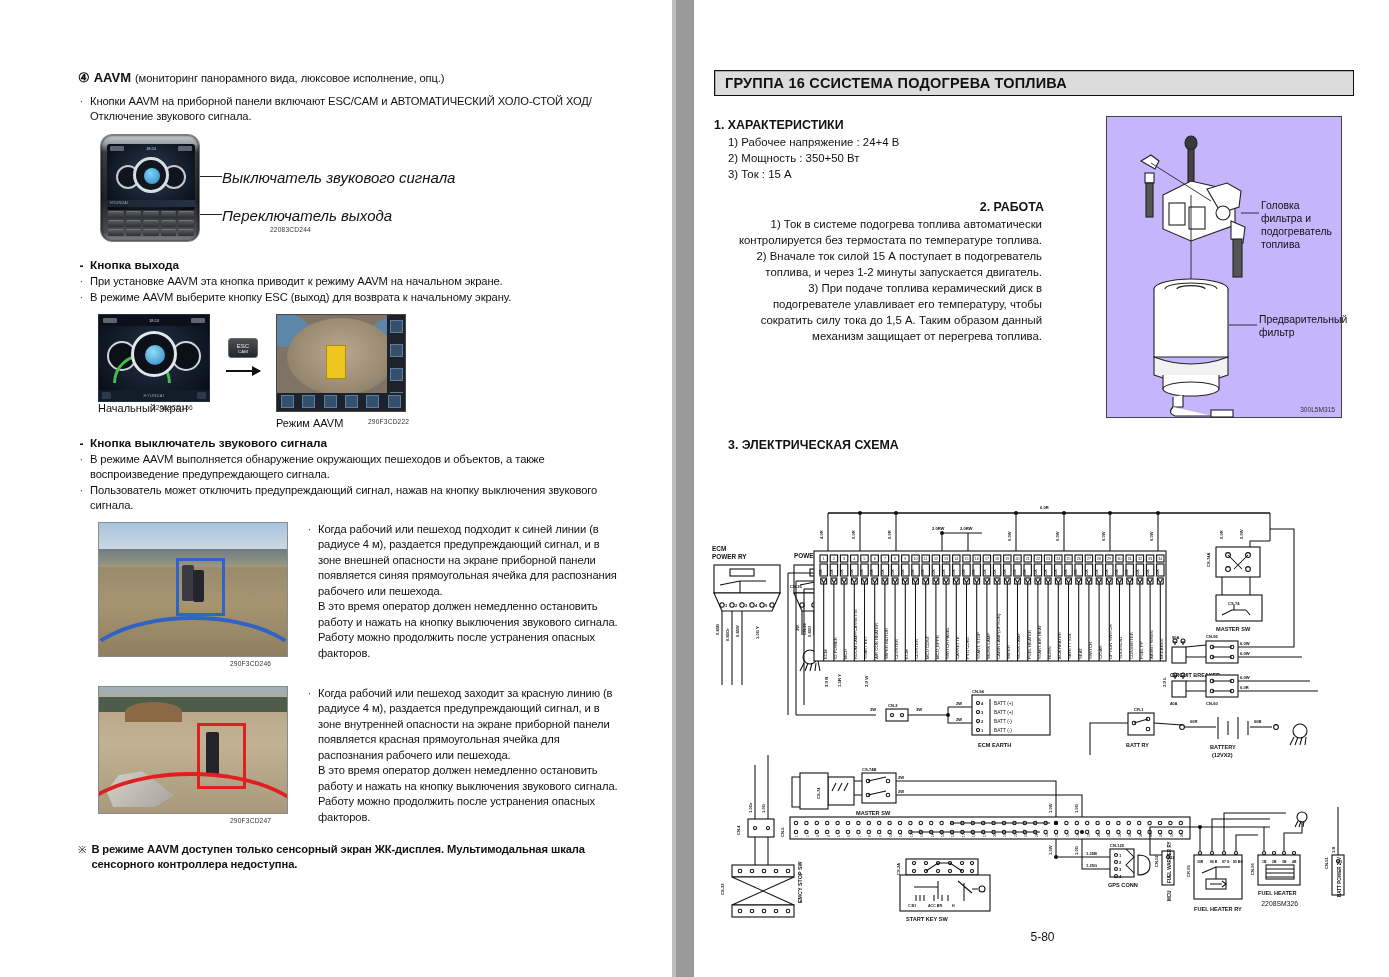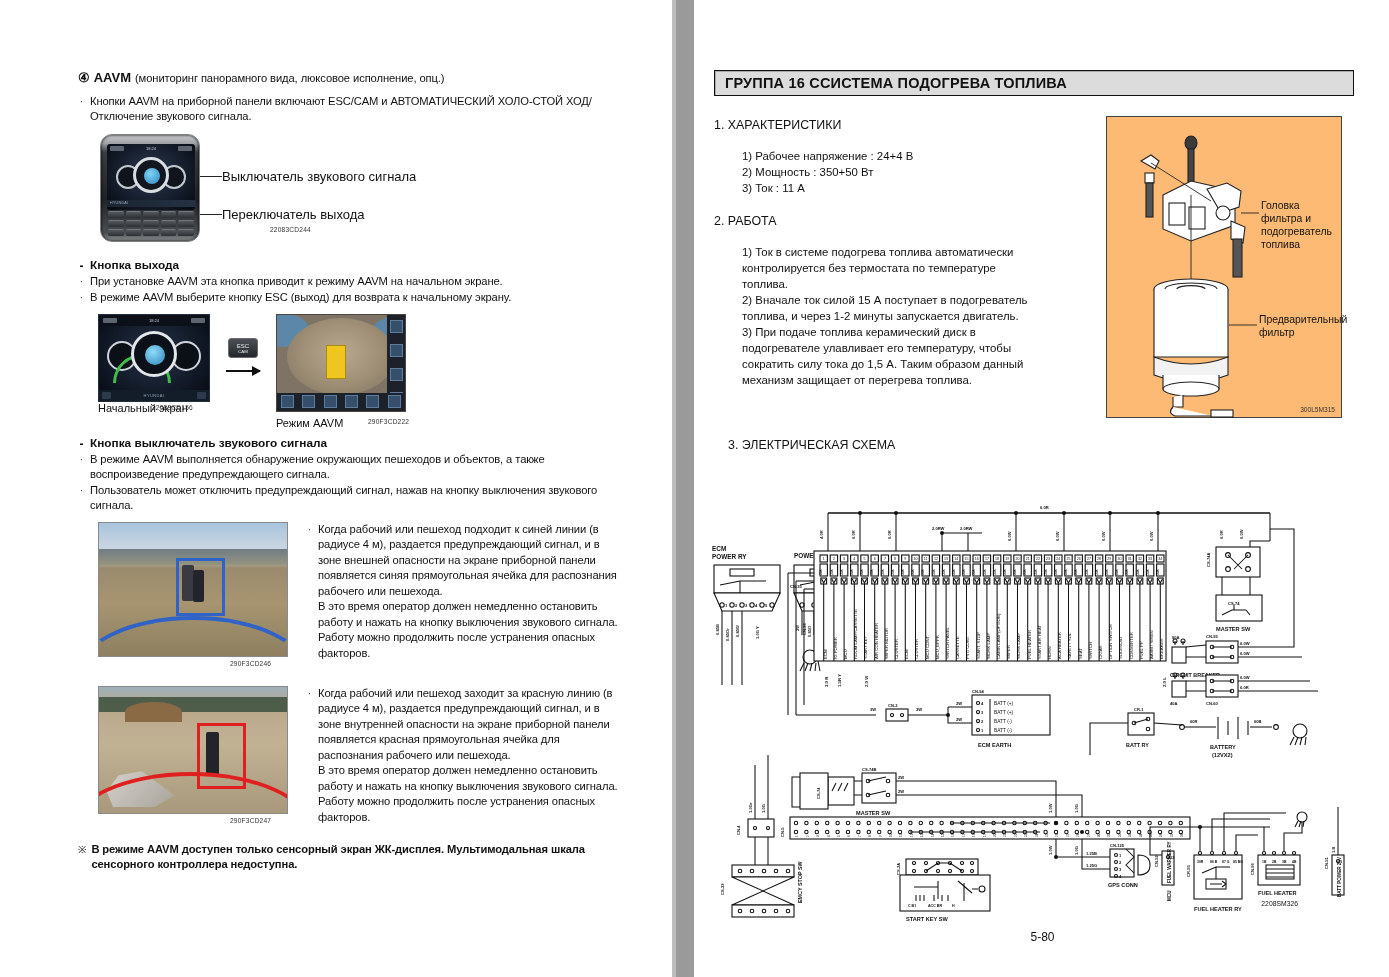--- a/index.html
+++ b/index.html
@@ -85,21 +85,21 @@
   .mon-keys{
     position:absolute; left:7px; bottom:4px; width:86px; height:26px;
     display:grid; grid-template-columns:repeat(5,1fr); grid-template-rows:repeat(3,1fr);
     gap:1.6px;
   }
   .mon-keys i{
     display:block; background:linear-gradient(180deg,#55595e,#2c2f33);
     border-radius:1.5px; border-top:1px solid #71767c;
   }
   .lead { position:absolute; height:1px; background:#222; }
-  .lead-label { position:absolute; font-size:13px; white-space:nowrap; }
+  .lead-label { position:absolute; font-size:15px; white-space:nowrap;font-style:italic; }
   .fig-code { font-size:6.6px; color:#333; letter-spacing:.2px; }
 
   .screens-block { position:relative; height:112px; margin-top:8px; }
   .scr-home {
     position:absolute; left:20px; top:0; width:112px; height:88px;
     background:radial-gradient(ellipse at 50% 45%, #243349 0%, #0e1420 72%, #05080d 100%);
     border:1px solid #26303d;
   }
   .scr-home .hg{
     position:absolute; left:50%; top:46%; transform:translate(-50%,-50%);
@@ -233,26 +233,26 @@
   .note-mark{ flex:0 0 auto; font-size:10px; line-height:16px; }
   .pagenum{ position:absolute; width:100%; text-align:center; font-size:12px; }
 
   
   .rp-inner{ position:absolute; left:20px; top:70px; width:640px; }
   .grp-bar{
     border:1.6px solid #111; background:#dcdcdc;
     padding:4px 10px; font-weight:bold; font-size:14.5px; letter-spacing:.2px;
     box-shadow:1px 1px 0 #aaa inset;
   }
-  .sec-h{ font-weight:normal; font-size:12.4px; margin:0 0 2px 0;}
-  .olist{ margin:16px; padding:0; list-style:none; }
+  .sec-h{ font-weight:bold; font-size:12.4px; margin:0 0 2px 0;}
+  .olist{ margin:2px; padding:0; list-style:none; }
   .olist li{ display:flex; gap:4px; font-size:11.4px; line-height:16px; margin-left:12px;}
   .fuelfig{
     position:absolute; right:12px; top:46px; width:236px; height:302px;
-    border:1.4px solid #444; background:#fdba74;
+    border:1.4px solid #444; background:#c4b5fd;
   }
   .ff-code{ position:absolute; right:6px; bottom:4px; font-size:6.6px; color:#333;}
   .ff-lbl{ position:absolute; font-size:10.4px; line-height:13px;}
   .wire-fig{
     position:absolute; left:16px; top:455px; width:660px; height:470px;
   }
   .wfig-code{ position:absolute; right:72px; bottom:18px; font-size:6.8px; }
 </style>
 </head>
 <body>
@@ -447,26 +447,26 @@
       <div style="margin-top:22px; width:330px;">
         <div class="sec-h">1. ХАРАКТЕРИСТИКИ</div>
         <ul class="olist">
           <li>
               <span>1) Рабочее напряжение : 24+4 В</span>
             </li>
           <li>
               <span>2) Мощность : 350+50 Вт</span>
             </li>
           <li>
-              <span>3) Ток : 11 А</span>
+              <span>3) Ток : 15 А</span>
             </li>
         </ul>
       </div>
 
-      <div style="margin-top:18px; width:330px;">
+      <div style="margin-top:18px; width:330px;text-align:right;">
         <div class="sec-h">2. РАБОТА</div>
         <ul class="olist">
           <li>
               <span>1) Ток в системе подогрева топлива автоматически контролируется без термостата по температуре топлива.</span>
             </li>
           <li>
               <span>2) Вначале ток силой 15 А поступает в подогреватель топлива, и через 1-2 минуты запускается двигатель.</span>
             </li>
           <li>
               <span>3) При подаче топлива керамический диск в подогревателе улавливает его температуру, чтобы сократить силу тока до 1,5 А. Таким образом данный механизм защищает от перегрева топлива.</span>

